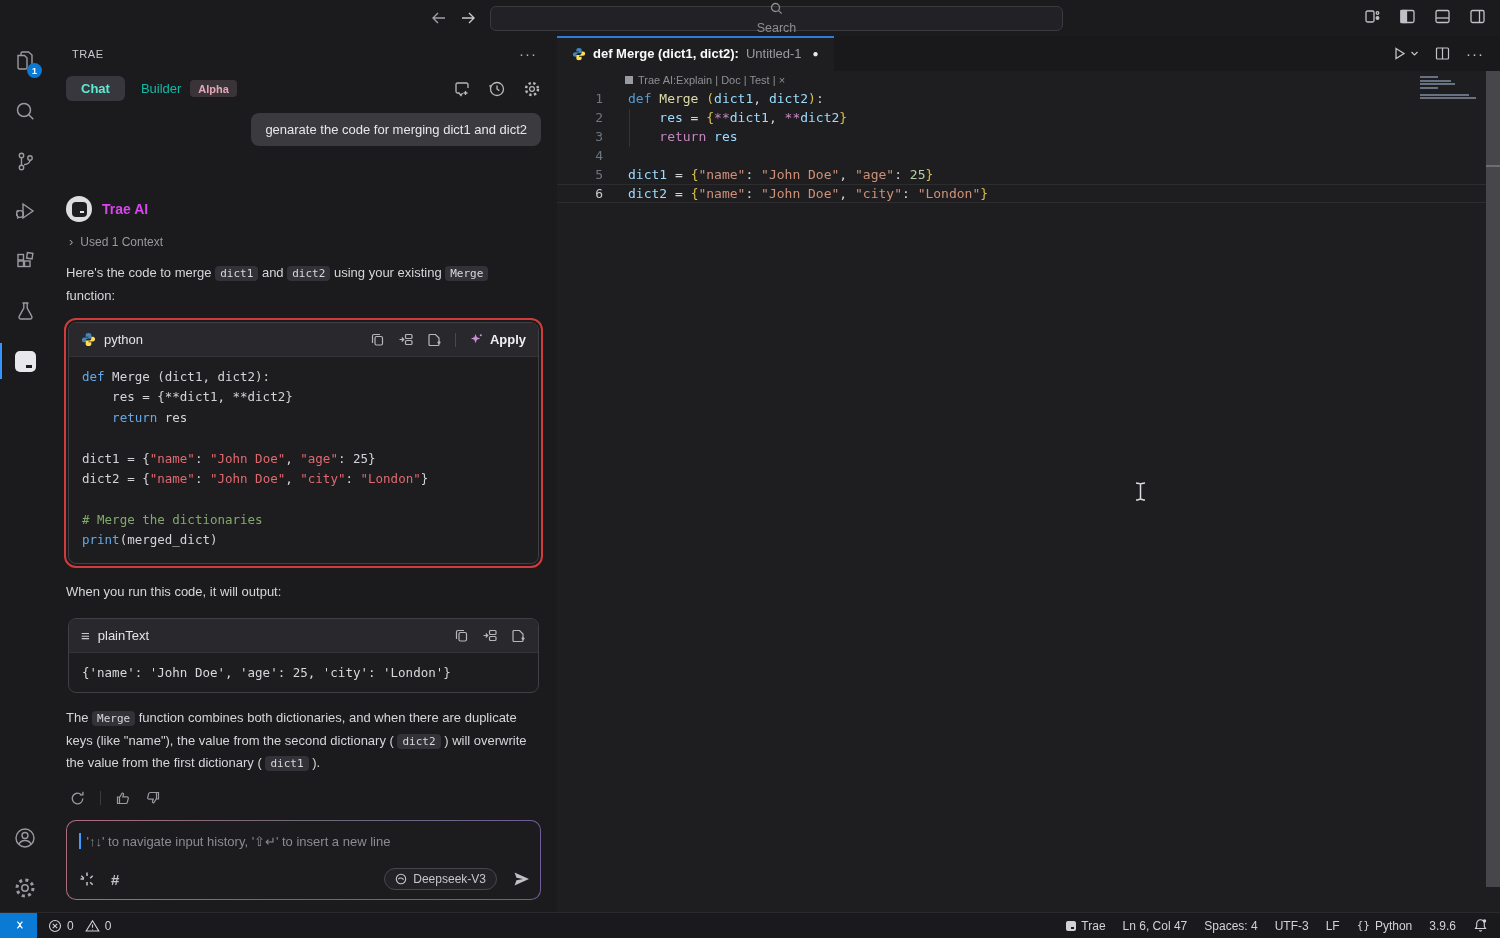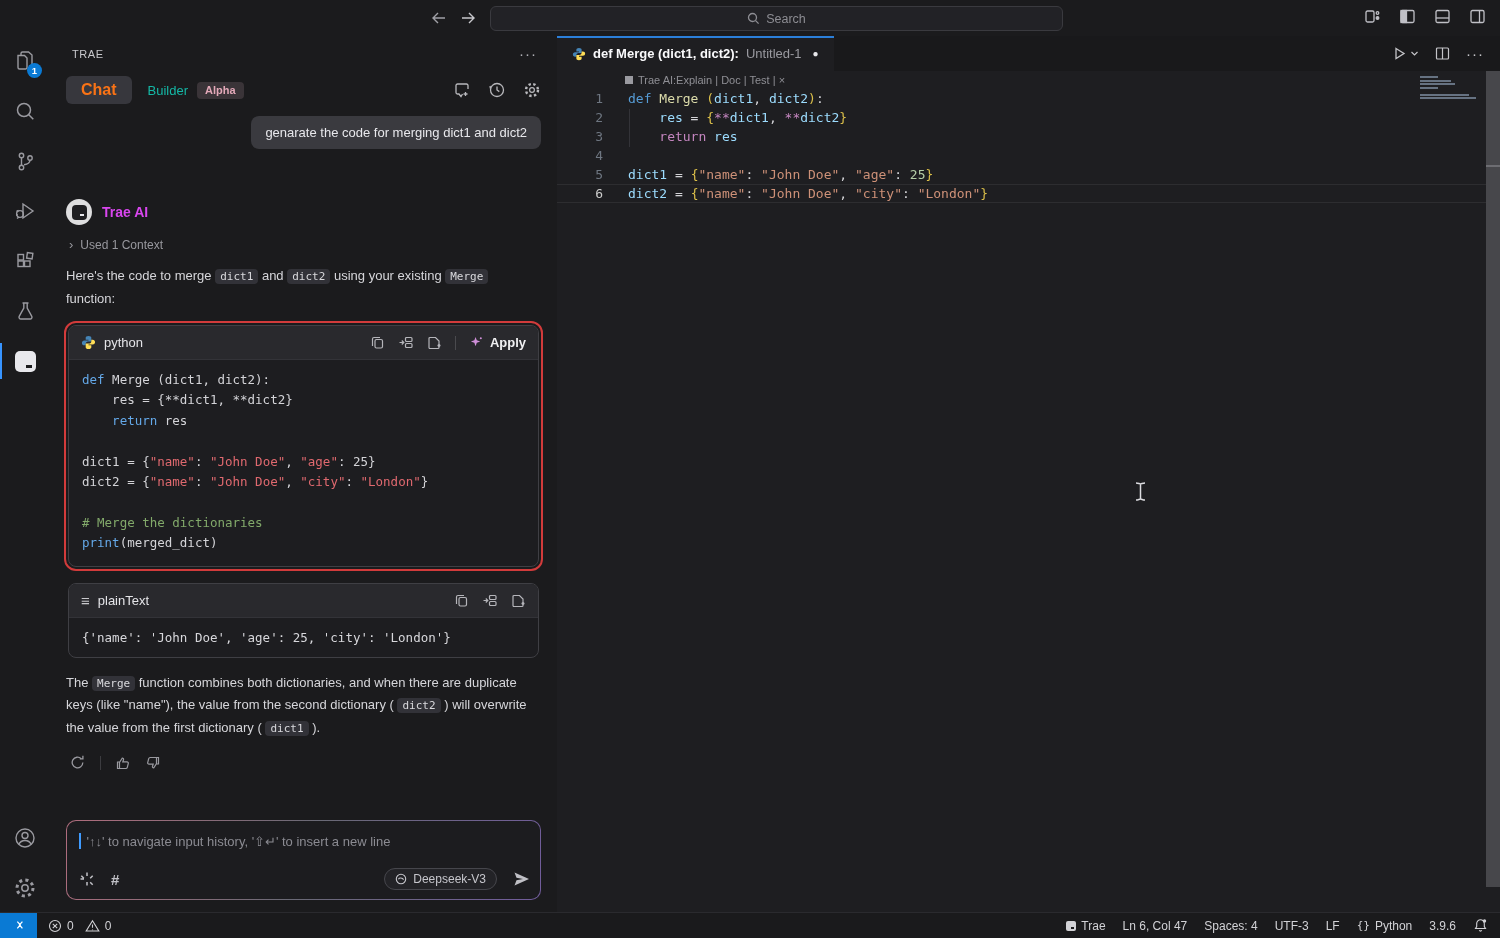--- a/index.html
+++ b/index.html
@@ -3,39 +3,39 @@
 <meta charset="utf-8">
 <style>
   html,body{margin:0;padding:0;background:#000;}
   .app{position:relative;width:1500px;height:938px;background:#1b1b1d;font-family:"Liberation Sans",sans-serif;overflow:hidden;color:#d4d4d8;}
   svg{display:block;}
 
   
   .titlebar{position:absolute;top:0;left:0;right:0;height:36px;background:#1b1b1d;}
   .nav{position:absolute;left:430px;top:5px;height:26px;display:flex;gap:13px;align-items:center;}
   .nav .i{color:#a8a8ae;}
-  .searchbox{position:absolute;left:490px;top:6px;width:571px;height:23px;border:1px solid #3a3a3f;border-radius:6px;background:#222226;display:flex;align-items:center;justify-content:center;gap:6px;color:#8d8d93;font-size:12.5px;}
+  .searchbox{position:absolute;left:490px;top:6px;width:571px;height:23px;border:1px solid #3a3a3f;border-radius:6px;background:#222226;display:flex;align-items:center;justify-content:center;gap:6px;color:#8d8d93;font-size:12.5px;flex-direction:column;}
   .tb-right{position:absolute;right:14px;top:8px;display:flex;gap:18px;align-items:center;}
 
   
   .activitybar{position:absolute;left:0;top:36px;width:50px;bottom:25px;background:#1b1b1d;display:flex;flex-direction:column;align-items:center;}
   .ab-item{position:relative;width:50px;height:50px;display:flex;align-items:center;justify-content:center;color:#9a9aa0;}
   .ab-item.active::before{content:"";position:absolute;left:0;top:7px;bottom:7px;width:2px;background:#3794ff;}
   .badge{position:absolute;right:8px;bottom:8px;width:15px;height:15px;border-radius:50%;background:#0a7ad4;color:#fff;font-size:9.5px;display:flex;align-items:center;justify-content:center;font-weight:700;}
   .ab-spacer{flex:1;}
   .trae-logo{width:21px;height:21px;border-radius:5px;background:#e8e8ec;position:relative;}
   .trae-logo::after{content:"";position:absolute;right:4px;bottom:4px;width:6px;height:2.5px;background:#1b1b1d;}
 
   
   .sidebar{position:absolute;left:50px;top:36px;width:507px;bottom:25px;background:#1b1b1d;}
   .sb-header{display:flex;align-items:center;padding:12px 20px 0 22px;}
   .sb-title{font-size:11px;letter-spacing:.6px;color:#c8c8cc;}
   .sb-more{margin-left:auto;color:#b0b0b6;font-size:15px;letter-spacing:1px;line-height:10px;}
   .sb-tabs{display:flex;align-items:center;margin:16px 16px 0 16px;}
-  .tab-chat{background:#37373d;border-radius:6px;padding:5px 15px;font-size:16px;font-weight:700;color:#f97316;}
+  .tab-chat{background:#37373d;border-radius:6px;padding:5px 15px;font-size:13px;font-weight:700;color:#5eead4;}
   .tab-builder{margin-left:16px;font-size:13px;color:#14b8a6;}
   .tab-alpha{margin-left:9px;background:#3a3438;border-radius:4px;padding:2.5px 8px;font-size:11px;font-weight:600;color:#e3a8b8;}
   .sb-tab-icons{margin-left:auto;display:flex;gap:17px;color:#b8b8bc;}
 
   .msg-row{display:flex;justify-content:flex-end;margin:12px 16px 0;}
   .bubble{background:#3a3a3f;border-radius:8px;padding:9px 14px;font-size:13px;color:#e8e8ec;max-width:340px;}
 
   .ai-row{display:flex;align-items:center;gap:10px;margin:50px 16px 0;}
   .avatar{width:26px;height:26px;border-radius:50%;background:#dededf;position:relative;}
   .avatar::before{content:"";position:absolute;left:5.5px;top:5.5px;width:15px;height:15px;border-radius:4px;background:#1f1f22;}
@@ -322,20 +322,21 @@
           <div class="cb-line"><span class="cc-pl">    </span><span class="cc-kw">return</span><span class="cc-pl"> res</span></div>
           <div class="cb-line">&nbsp;</div>
           <div class="cb-line"><span class="cc-pl">dict1 = {</span><span class="cc-st">"name"</span><span class="cc-pl">: </span><span class="cc-st">"John Doe"</span><span class="cc-pl">, </span><span class="cc-st">"age"</span><span class="cc-pl">: 25}</span></div>
           <div class="cb-line"><span class="cc-pl">dict2 = {</span><span class="cc-st">"name"</span><span class="cc-pl">: </span><span class="cc-st">"John Doe"</span><span class="cc-pl">, </span><span class="cc-st">"city"</span><span class="cc-pl">: </span><span class="cc-st">"London"</span><span class="cc-pl">}</span></div>
           <div class="cb-line">&nbsp;</div>
           <div class="cb-line"><span class="cc-cm"># Merge the dictionaries</span></div>
           <div class="cb-line"><span class="cc-kw">print</span><span class="cc-pl">(merged_dict)</span></div>
         </div>
     </div>
 
+    <div class="para" style="margin-top:17px;">When you run this code, it will output:</div>
 
     <div class="codeblock">
       <div class="cb-header">
         <span style="color:#c8c8cc;font-size:15px;">≡</span>
         <span class="cb-lang">plainText</span>
         <span class="cb-icons">
           <span>
               <svg width="15" height="15" viewBox="0 0 15 15" fill="none" stroke="#b5b5ba" stroke-width="1.2">
                 <rect x="5" y="4.5" width="7.5" height="8.5" rx="1.5"></rect>
                 <path d="M10 2.5H4A1.5 1.5 0 0 0 2.5 4v7"></path>

